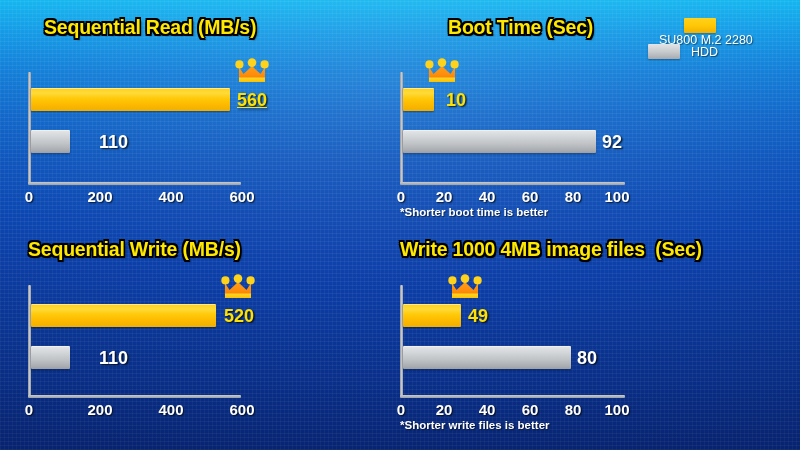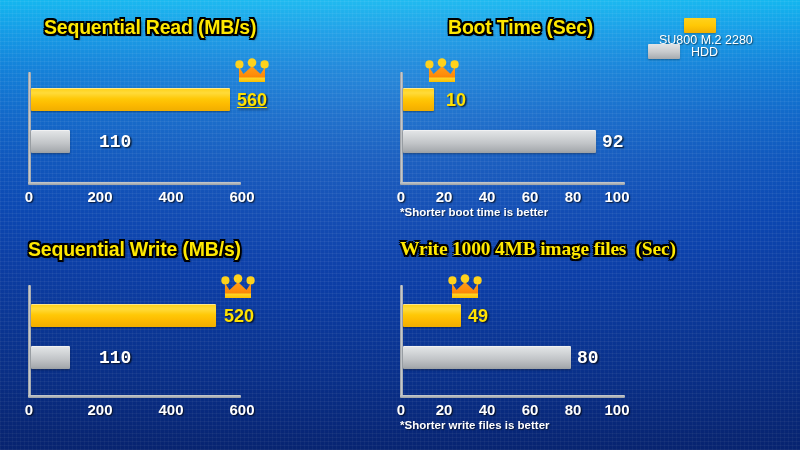--- a/index.html
+++ b/index.html
@@ -92,21 +92,21 @@
   }
 
   .value {
     position: absolute;
     font-size: 18px;
     font-weight: bold;
     white-space: nowrap;
     text-shadow: 1.4px 1.4px 1.6px rgba(0,0,0,0.75);
   }
   .value-orange { color: #ffe100; }
-  .value-gray { color: #ffffff; font-family: Liberation Mono, monospace; }
+  .value-gray { color: #ffffff; }
 
   .tick {
     position: absolute;
     font-size: 15px;
     font-weight: bold;
     color: #ffffff;
     text-shadow: 1.2px 1.2px 1.4px rgba(0,0,0,0.7);
     transform: translateX(-50%);
     white-space: nowrap;
   }
@@ -282,21 +282,21 @@
     <div class="bar bar-gray" style="left:31px; top:121px; width:39px; height:22px;"></div>
     <div class="value value-gray" style="left:99px; top:123px;">110</div>
 
     <div class="tick" style="left:29px; top:176px;">0</div>
     <div class="tick" style="left:100px; top:176px;">200</div>
     <div class="tick" style="left:171px; top:176px;">400</div>
     <div class="tick" style="left:242px; top:176px;">600</div>
   </div>
 
   <div class="panel" style="left:395px; top:225px; width:405px; height:225px;">
-    <div class="chart-title" style="left:5px; top:13px;font-family:Liberation Serif, serif;">Write 1000 4MB image files  (Sec)</div>
+    <div class="chart-title" style="left:5px; top:13px;">Write 1000 4MB image files  (Sec)</div>
 
     <div class="axis-v" style="left:5px; top:60px; height:112px;"></div>
     <div class="axis-h" style="left:5px; top:170px; width:225px;"></div>
 
     <div class="bar bar-orange" style="left:8px; top:79px; width:58px; height:22px;"></div>
     <div class="value value-orange" style="left:73px; top:81px;">49</div>
 
     <div class="crown" style="left:53px; top:49px; width:34px; height:26px;">
       <svg width="34" height="26" viewBox="0 0 34 26" xmlns="http://www.w3.org/2000/svg">
         <defs>

